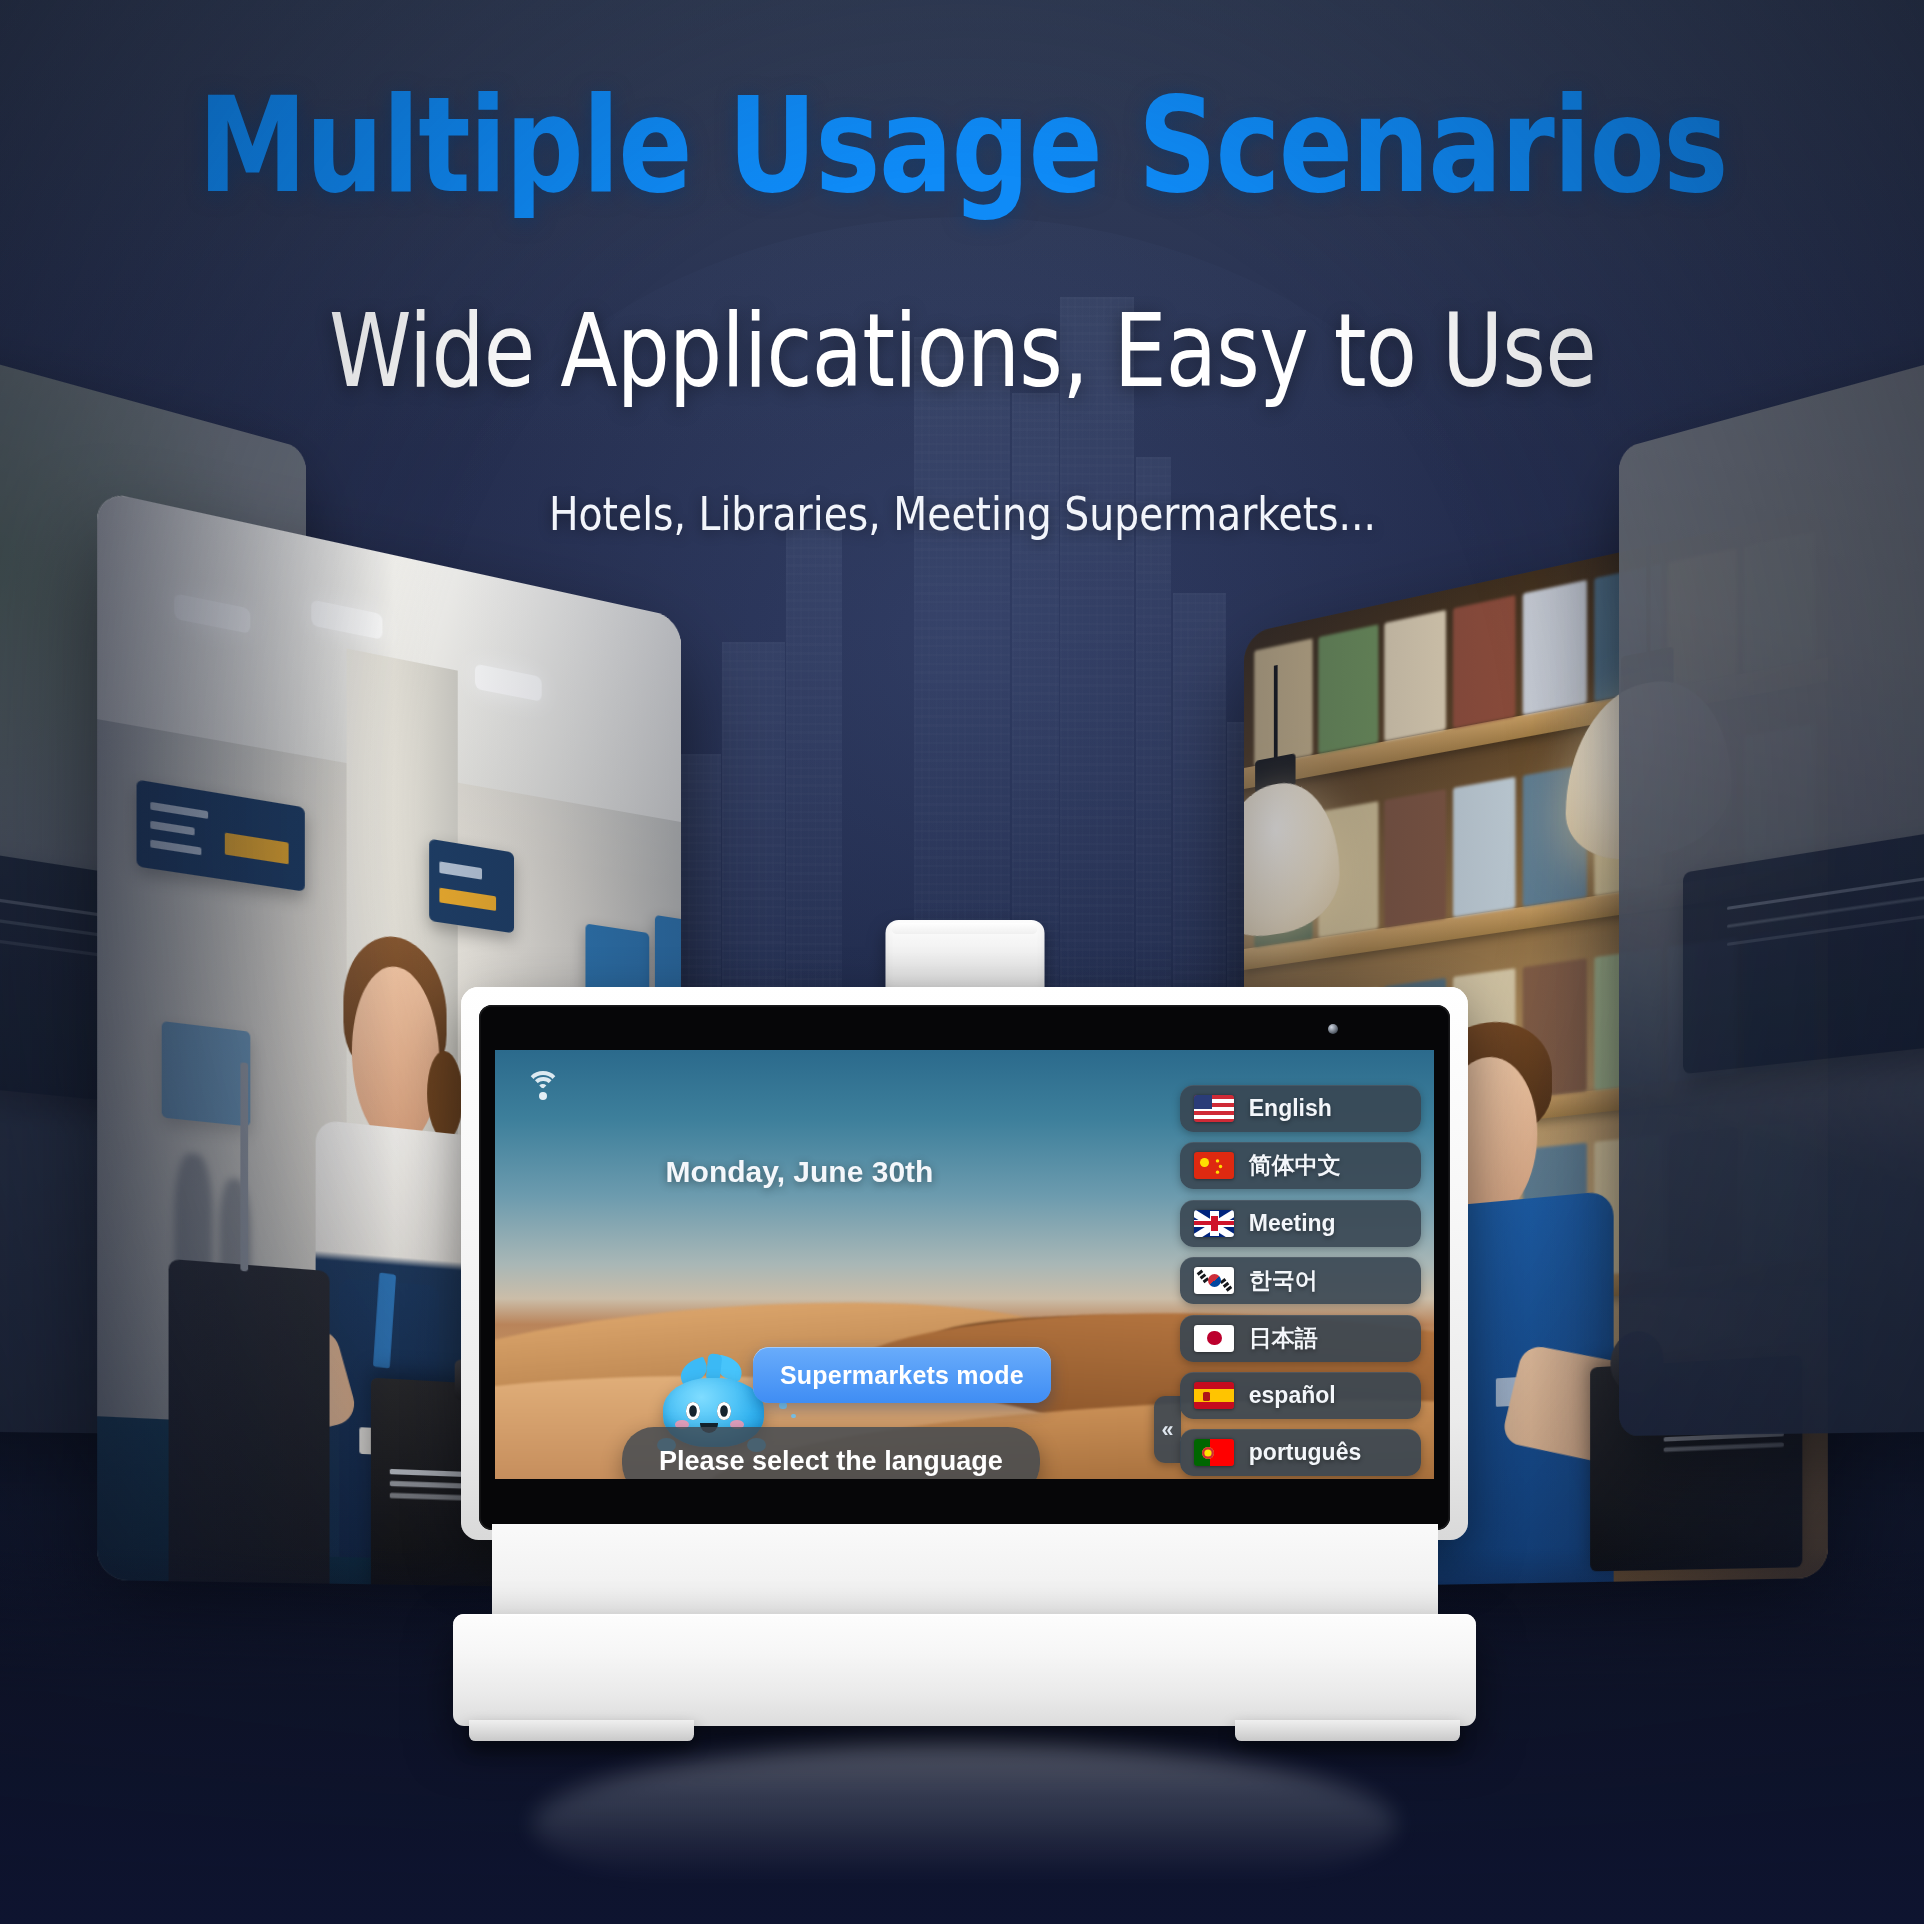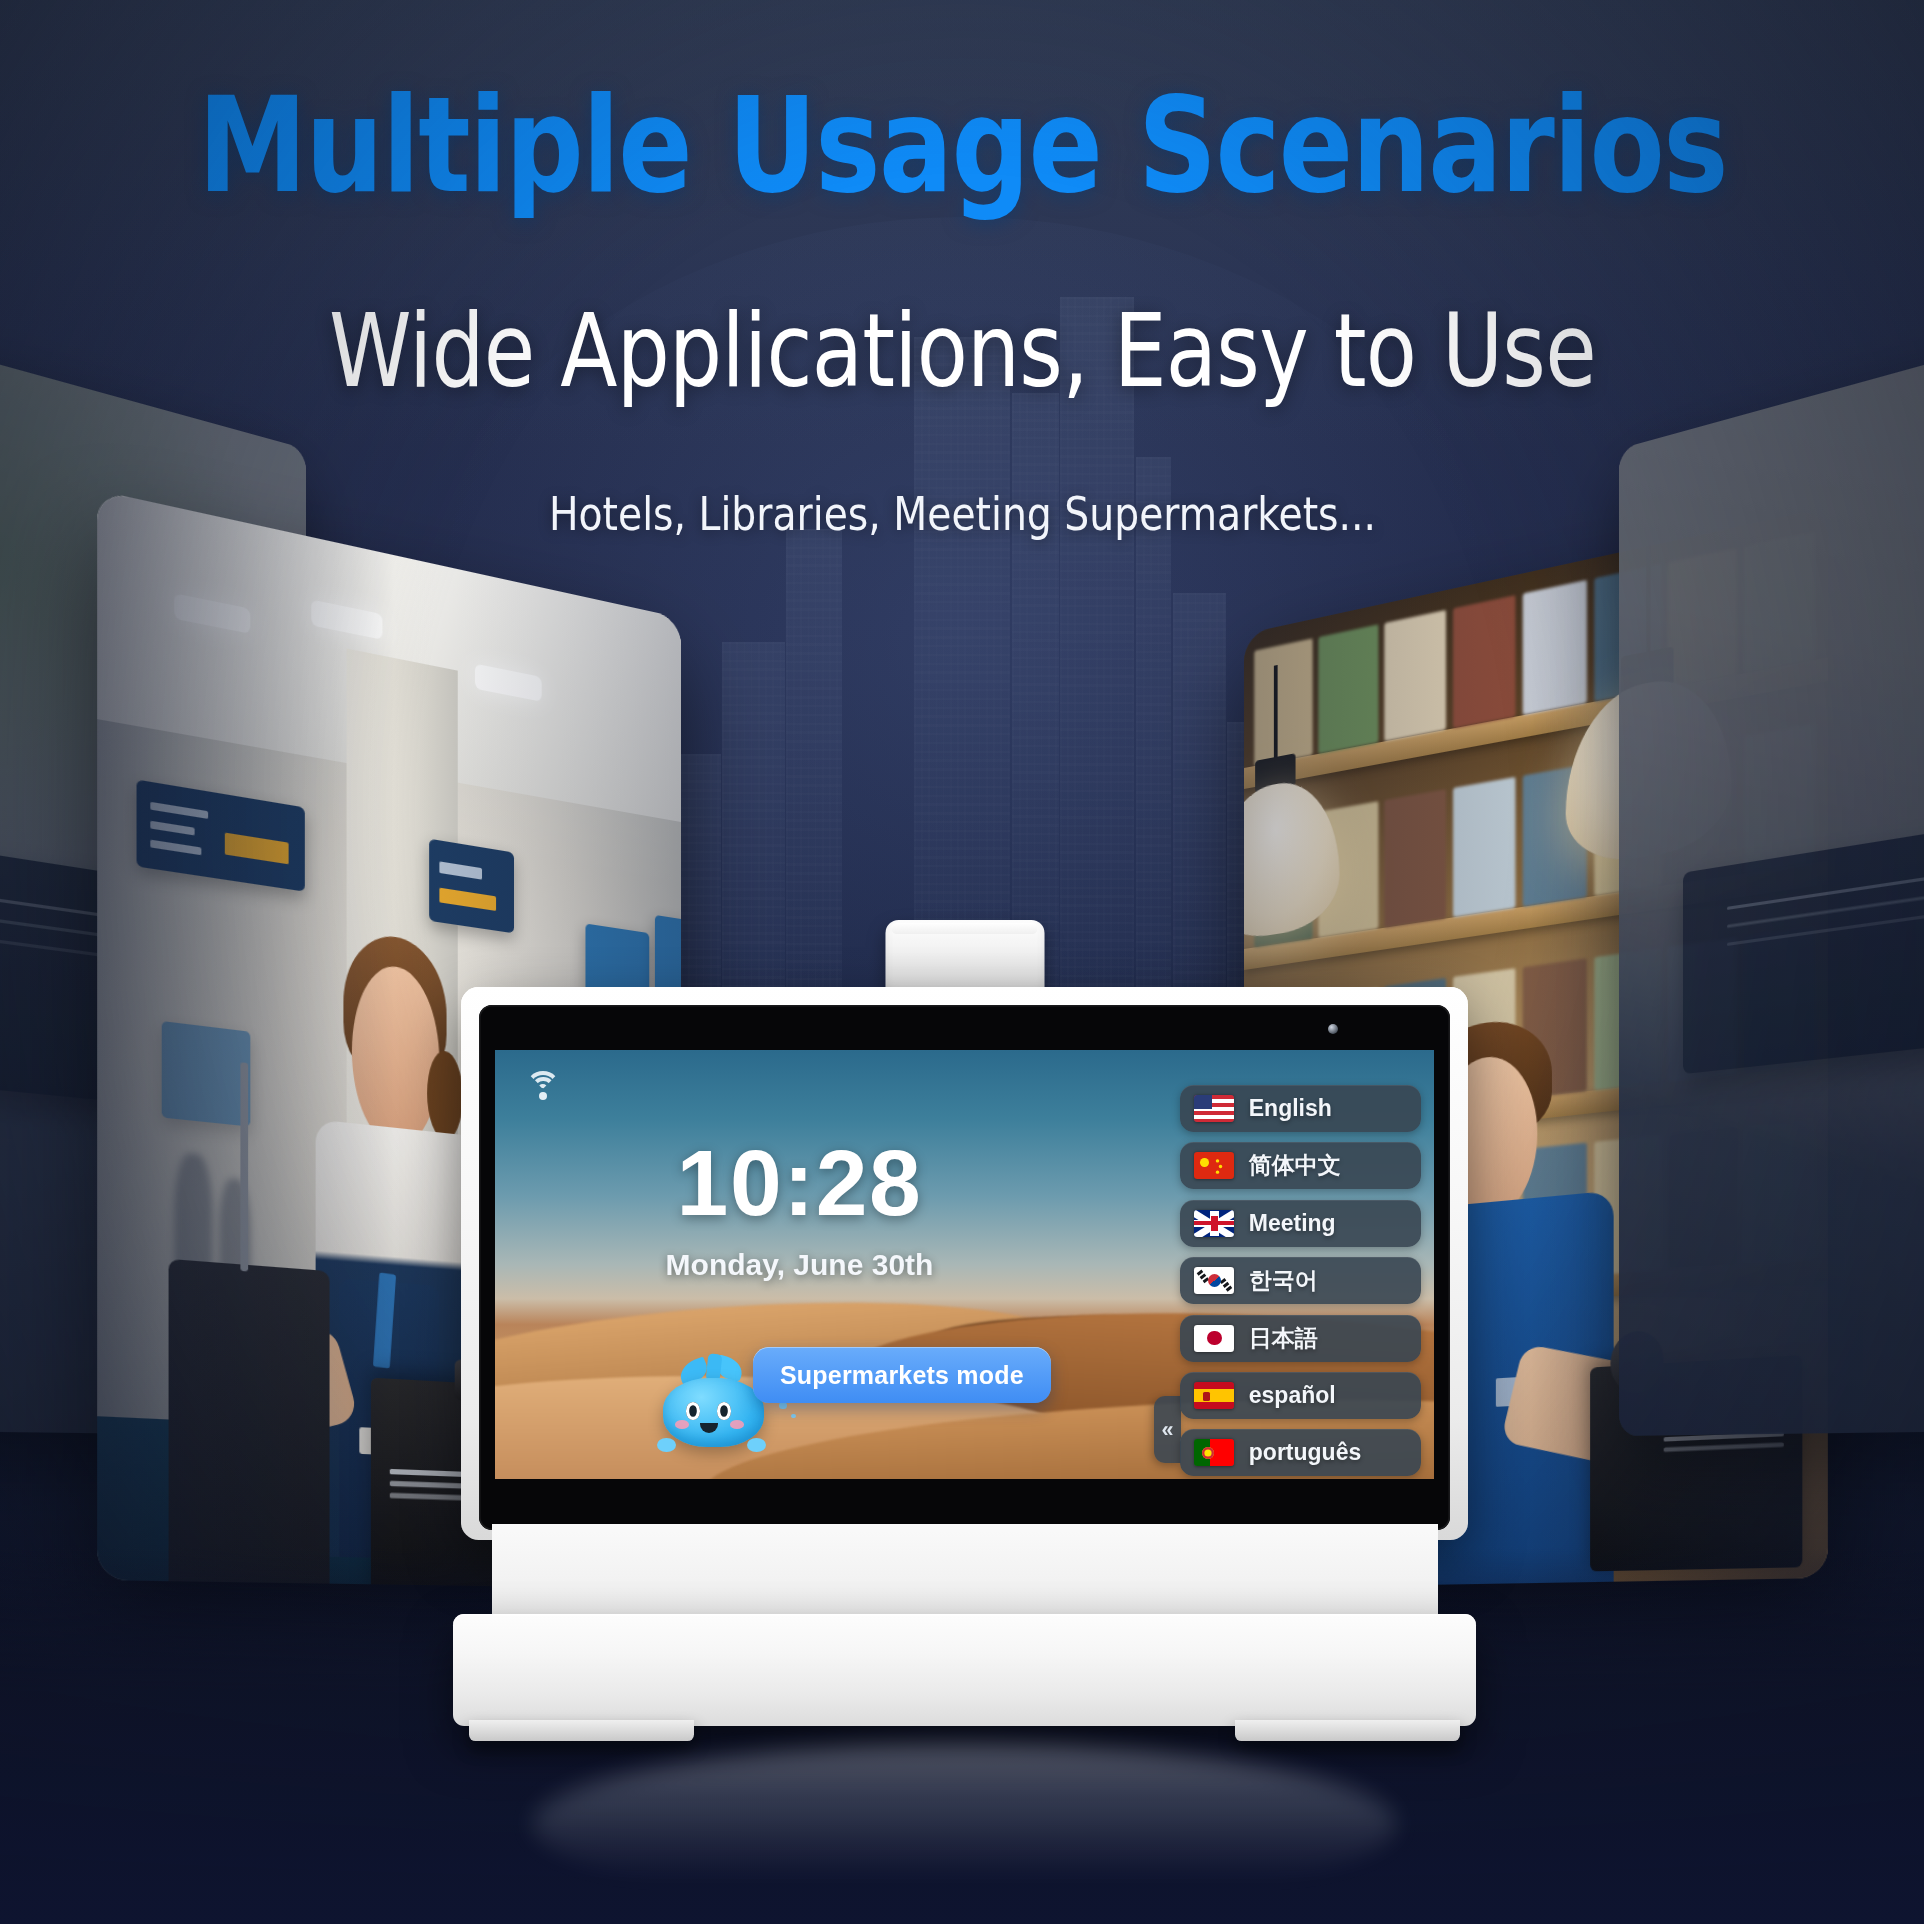--- a/index.html
+++ b/index.html
@@ -576,21 +576,20 @@
         <div class="dune dune4"></div>
 
         <div class="wifi">
           <b></b>
             <b></b>
             <b></b>
             <i></i>
         </div>
 
         <div class="clock-wrap">
-          <div class="clock">10:28</div>
           <div class="date">Monday, June 30th</div>
         </div>
 
         <div class="mascot">
           <div class="leafL"></div>
             <div class="leafR"></div>
             <div class="sprout"></div>
           <div class="blob"></div>
           <div class="eye l"></div>
             <div class="eye r"></div>
@@ -601,20 +600,21 @@
             <div class="hand r"></div>
           <div class="dots">
               <i></i>
               <i></i>
               <i></i>
             </div>
         </div>
 
         <div class="mode-btn">Supermarkets mode</div>
 
+        <div class="bubble">Please select the language</div>
 
         <div class="collapse">«</div>
 
         <div class="lang-list">
           <div class="lang-item">
             <span class="flag f-us"></span>
             <span class="lang-label">English</span>
           </div>
           <div class="lang-item">
             <span class="flag f-cn"></span>

